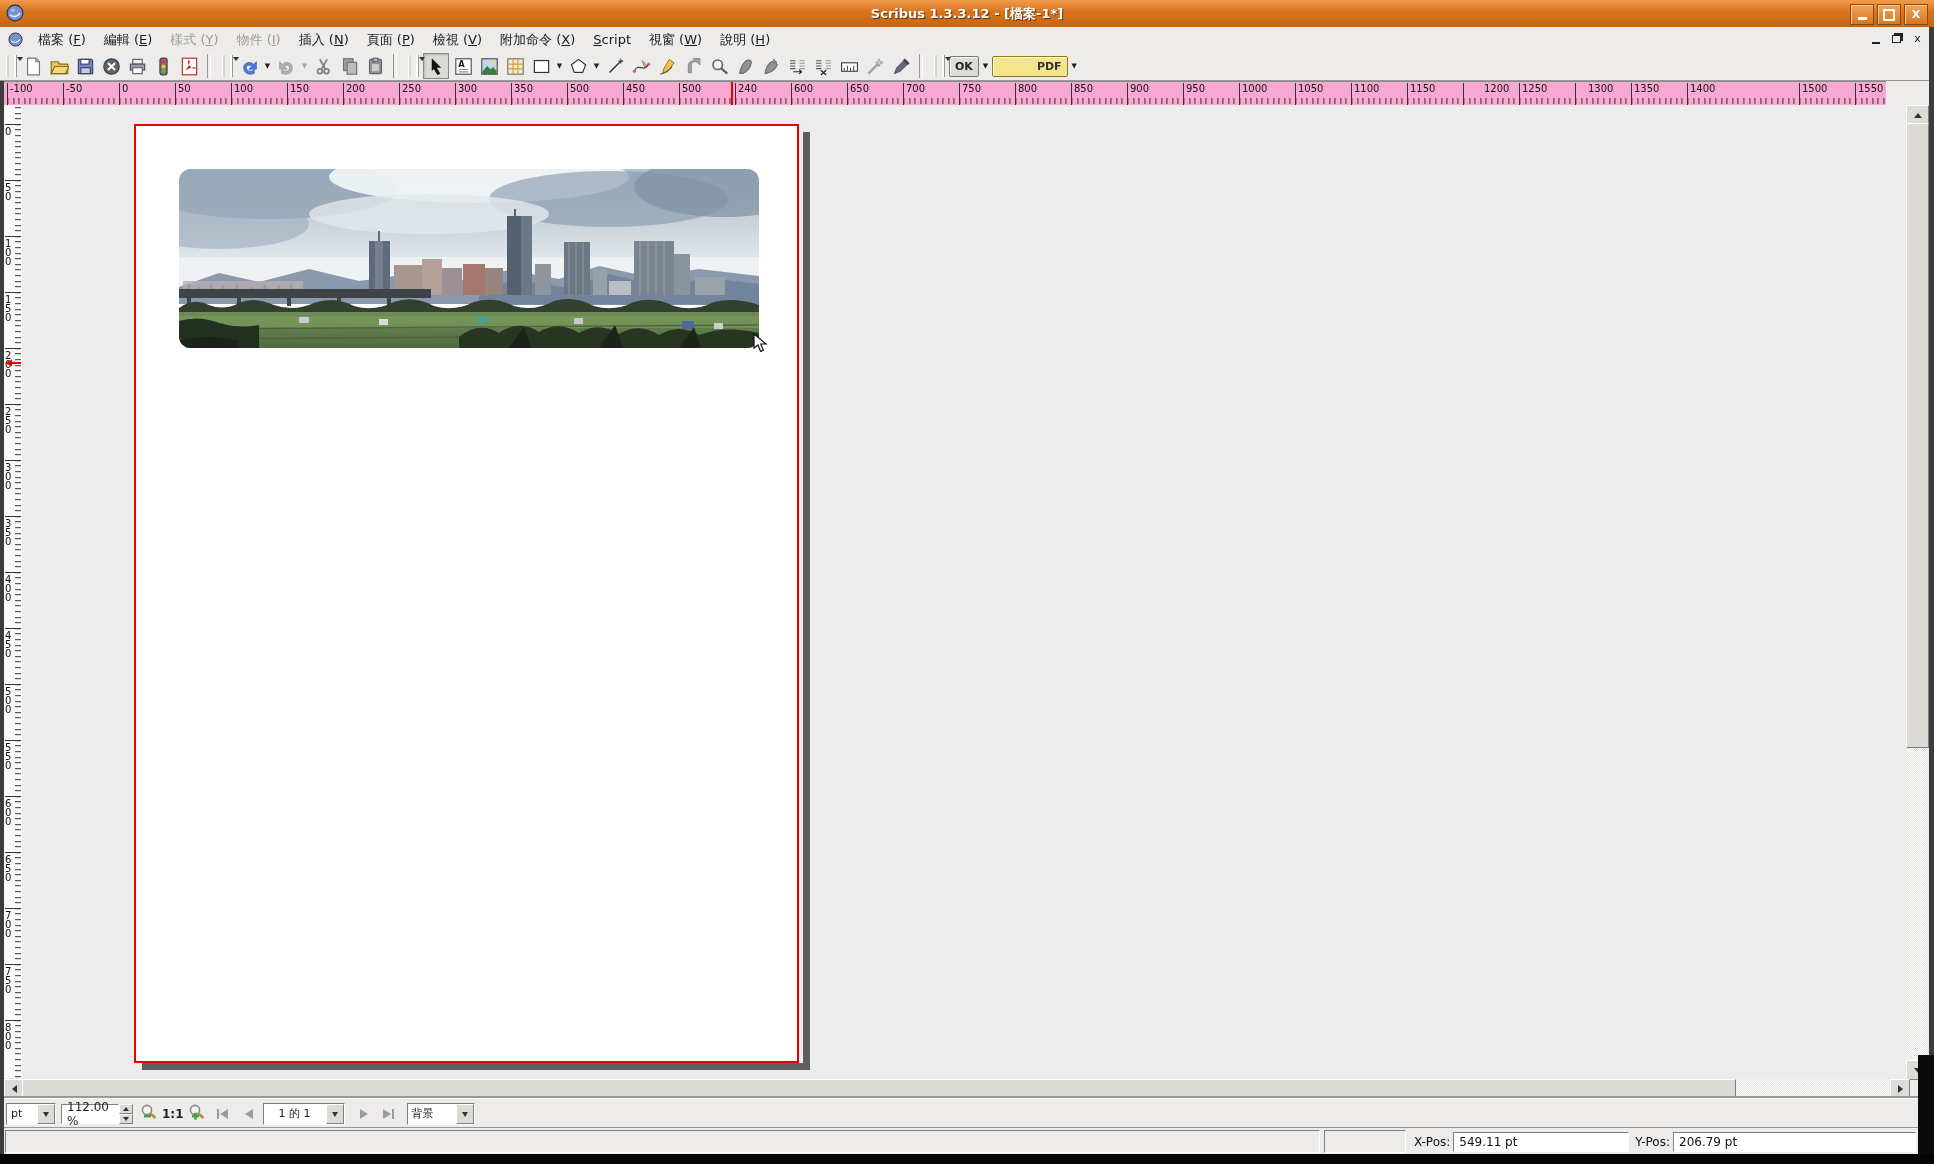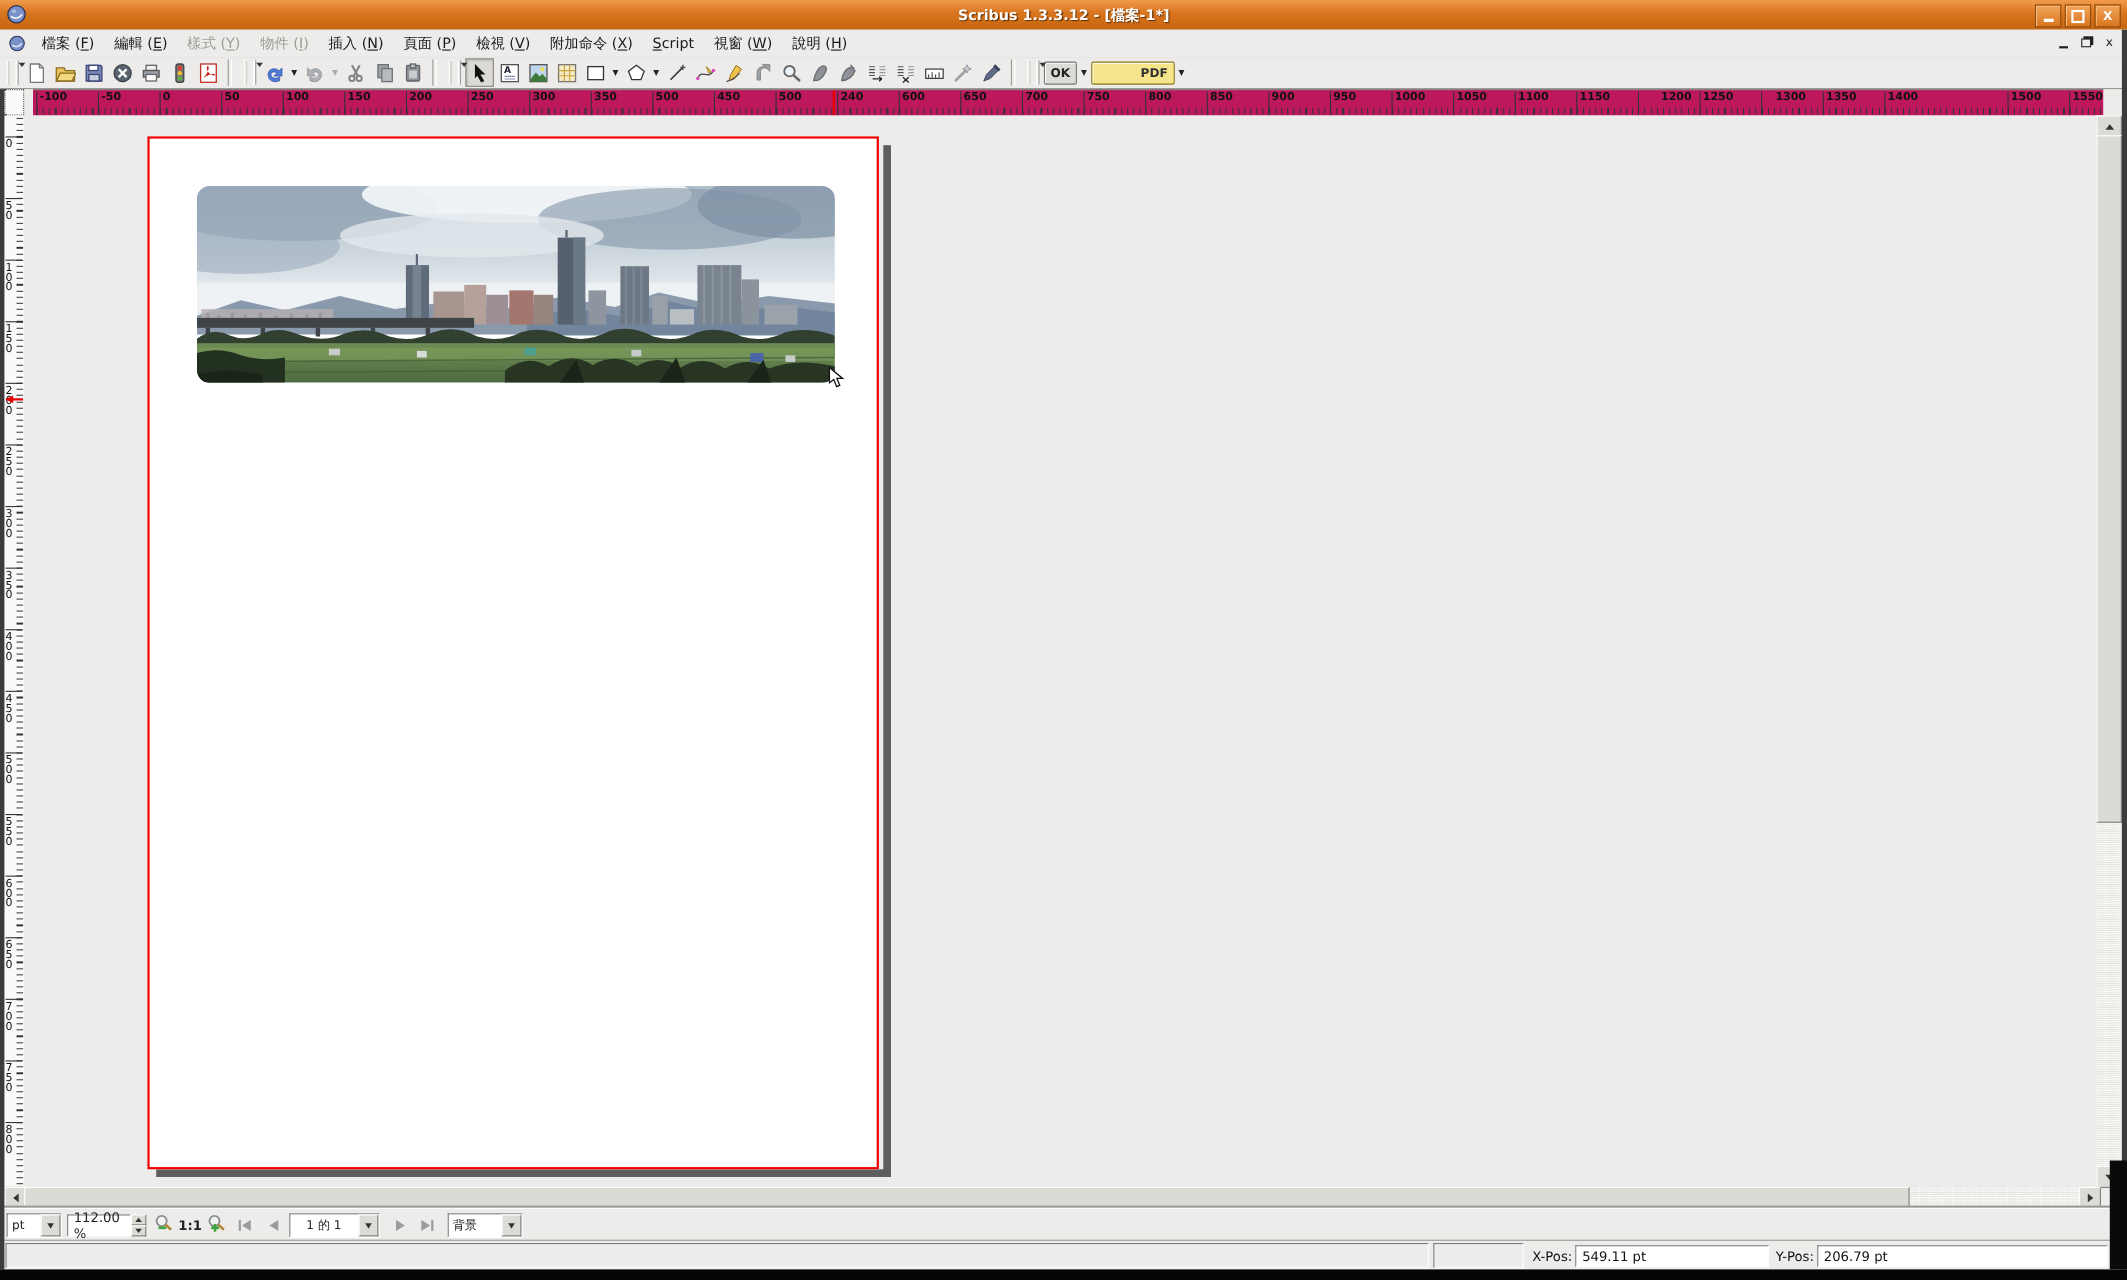--- a/index.html
+++ b/index.html
@@ -43,22 +43,22 @@
   .tbtn.active{background:#DCDAD5;border:1px solid #8a8884;box-shadow:inset 1px 1px 2px #b9b7b3;}
   .tb-drop{width:11px;height:24px;display:flex;align-items:center;justify-content:center;font-size:7px;color:#222;}
   .tb-drop.disabled{color:#aaa;}
   .mini-btn{height:19px;padding:0 5px;background:#DDDBD6;display:flex;align-items:center;justify-content:center;
     font-size:11px;font-weight:bold;color:#222;border:1px solid #777;border-radius:2px;
     box-shadow:inset 1px 1px 0 #fff;margin:0 1px;}
   .mini-btn.pdf{background:#F6E48A;border:1px solid #8a7a20;color:#333;padding-left:44px;}
   
   .corner-box{position:absolute;left:4px;top:81px;width:18px;height:24px;background:#FAFAFA;
     border:1px dotted #555;box-sizing:border-box;}
-  .hruler{position:absolute;left:30px;top:81px;width:1882px;height:24px;background:#be185d;
-    border-top:1px solid #8a8a8a;box-sizing:border-box;overflow:hidden;font-weight:bold;}
+  .hruler{position:absolute;left:4px;top:81px;width:1882px;height:24px;background:#f9a8d4;
+    border-top:1px solid #8a8a8a;box-sizing:border-box;overflow:hidden;}
   .hruler .minor{position:absolute;left:0;right:0;bottom:1px;height:6px;
     background:repeating-linear-gradient(to right,#333 0 1px,transparent 1px 5.6px);background-position-x:3.4px;}
   .h-lab{position:absolute;top:1px;height:22px;border-left:1px solid #333;padding-left:2px;
     font-size:10px;color:#111;line-height:11px;}
   .h-marker{position:absolute;top:0;width:2px;height:24px;background:#E80000;}
   .vruler{position:absolute;left:4px;top:105px;width:18px;height:973px;background:#FAFAFA;overflow:hidden;}
   .vruler .minor{position:absolute;top:0;bottom:0;right:1px;width:6px;
     background:repeating-linear-gradient(to bottom,#333 0 1px,transparent 1px 5.6px);background-position-y:2.2px;}
   .v-lab{position:absolute;left:1px;width:15px;border-top:1px solid #333;padding-top:2px;
     font-size:10px;line-height:9px;color:#111;white-space:pre-line;}
@@ -619,20 +619,20 @@
         </span>
     </div>
   </div>
 
   <div class="status2">
     <div class="panel-empty sunken" style="flex:1;margin-left:5px;background:#EDECEA;"></div>
     <div class="panel-empty sunken" style="width:80px;margin-left:4px;background:#EDECEA;"></div>
     <span style="margin-left:8px;">X-Pos:</span>
     <div class="field sunken" style="width:176px;margin-left:3px;">549.11 pt</div>
     <span style="margin-left:6px;">Y-Pos:</span>
-    <div class="field sunken" style="width:264px;margin-left:3px;margin-right:18px;">206.79 pt</div>
+    <div class="field sunken" style="width:243px;margin-left:3px;margin-right:18px;">206.79 pt</div>
   </div>
 
   <div class="edge-left"></div>
   <div class="edge-right"></div>
   <div class="corner-black"></div>
   <div class="bottom-black"></div>
 </div>
 
 </body></html>

